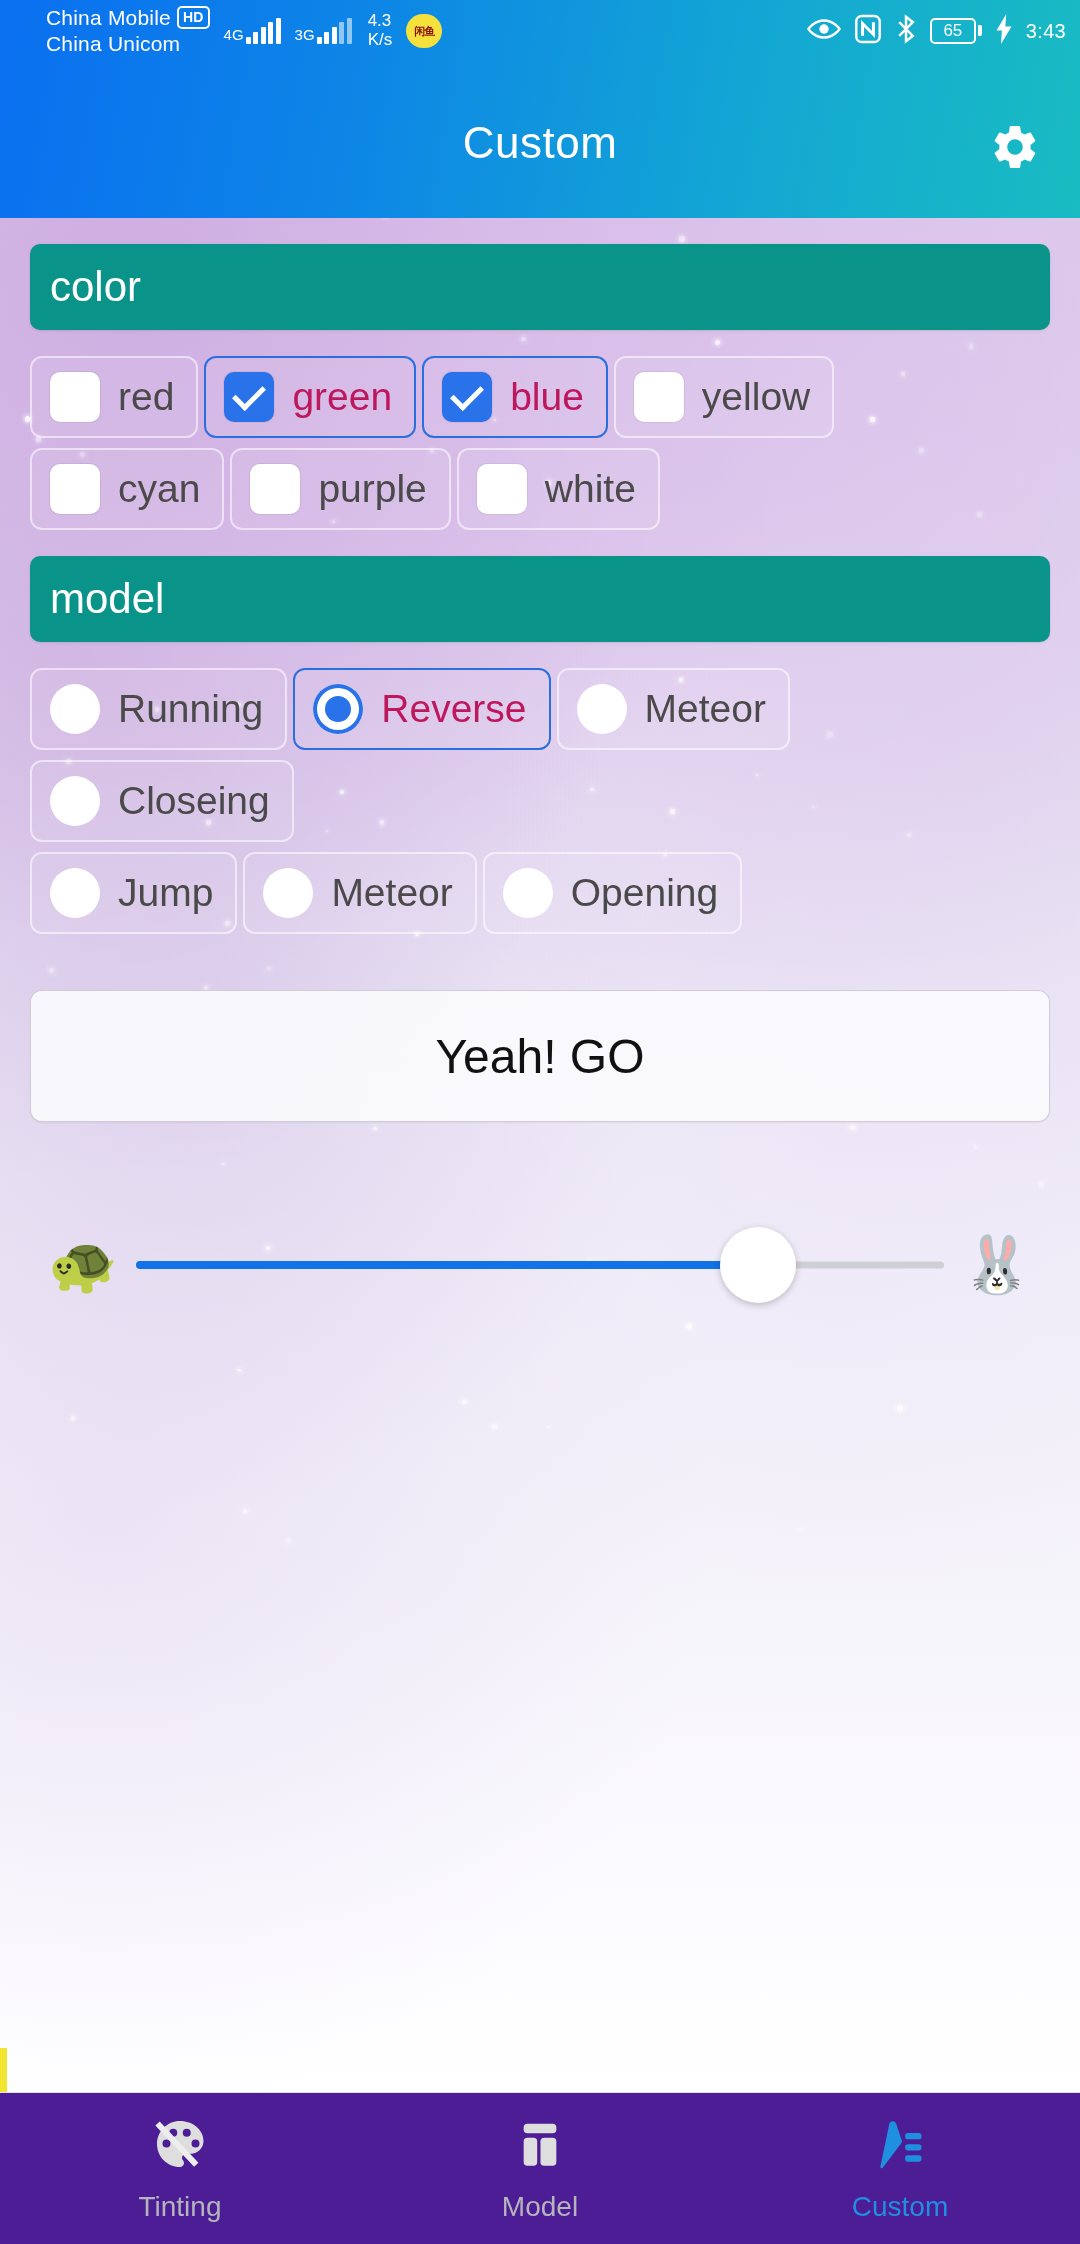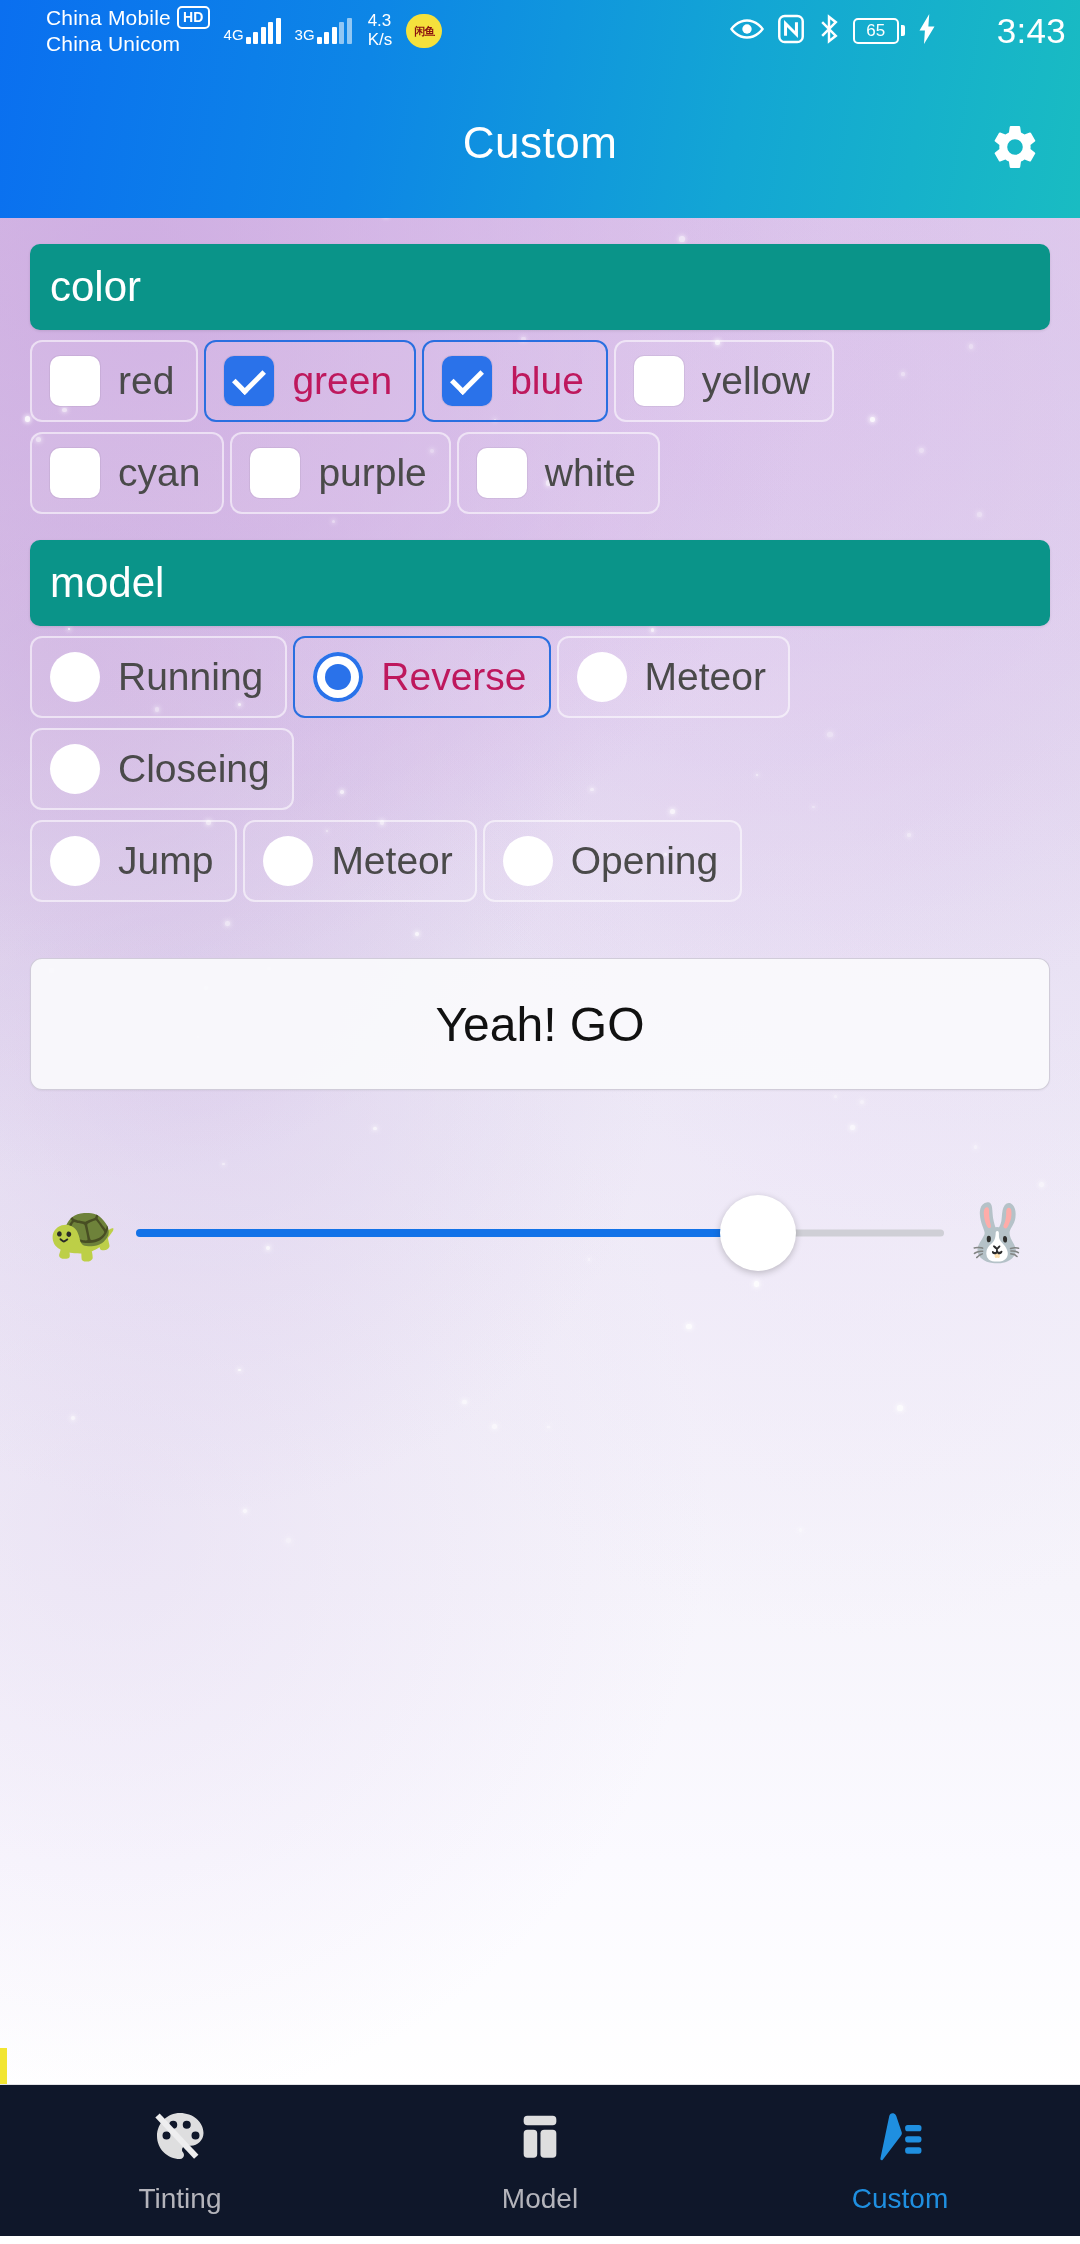--- a/index.html
+++ b/index.html
@@ -72,21 +72,21 @@
   }
   #status-right { margin-left:auto; display:flex; align-items:center; gap:13px; }
   .batt {
     display:flex; align-items:center;
   }
   .batt-body {
     border:2px solid #fff; border-radius:5px; padding:1px 5px;
     font-size:17px; line-height:1.15; min-width:46px; text-align:center;
   }
   .batt-cap { width:4px; height:11px; background:#fff; border-radius:0 2px 2px 0; margin-left:2px; }
-  .clock { font-size:35px; letter-spacing:.3px;margin-left:48px; }
+  .clock { font-size:20px; letter-spacing:.3px; }
 
   
   #header {
     position:absolute; left:0; top:0; width:1080px; height:218px;
     background:linear-gradient(100deg,#0a6ff0 0%,#0d86e6 34%,#13a6d4 68%,#19bcc2 100%);
     z-index:5;
   }
   #header-title {
     position:absolute; left:0; right:0; top:118px;
     text-align:center; color:#fff; font-size:44px; font-weight:400;
@@ -102,21 +102,21 @@
 
   .section-header {
     margin:26px 30px 0 30px; height:86px;
     background:#0a9489; border-radius:10px;
     display:flex; align-items:center;
     padding-left:20px;
     color:#fff; font-size:42px; font-weight:400;
     box-shadow:0 1px 3px rgba(0,0,0,.10);
   }
 
-  .opt-rows { margin:0 24px; }
+  .opt-rows { margin:16px 24px; }
   .opt-row { display:flex; flex-wrap:nowrap; }
 
   .opt {
     display:flex; align-items:center;
     height:82px; margin:10px 0 0 6px;
     padding:0 22px 0 18px;
     border:2px solid rgba(255,255,255,.55);
     border-radius:12px;
     background:rgba(255,255,255,.07);
     color:#4a4a4a; font-size:39px; white-space:nowrap; cursor:pointer;
@@ -182,22 +182,22 @@
   }
   #slider-thumb {
     position:absolute; top:50%; width:76px; height:76px; margin-left:-38px;
     transform:translateY(-50%);
     background:#fff; border-radius:50%;
     box-shadow:0 2px 7px rgba(0,0,0,.22);
   }
 
   
   #bottomnav {
-    position:absolute; left:0; bottom:8px; width:1080px; height:152px;
-    background:#0f172a; border-top:1px solid #e2e2e6;
+    position:absolute; left:0; bottom:0; width:1080px; height:152px;
+    background:#4c1d95; border-top:1px solid #e2e2e6;
     display:flex; z-index:7;
   }
   .nav-item {
     flex:1; display:flex; flex-direction:column;
     align-items:center; justify-content:center; gap:14px; cursor:pointer;
   }
   .nav-label { font-size:28px; color:#b4b4bb; }
   .nav-item.active .nav-label { color:#1f8fe0; }
   .nav-icon { height:62px; display:flex; align-items:center; justify-content:center; }
 

